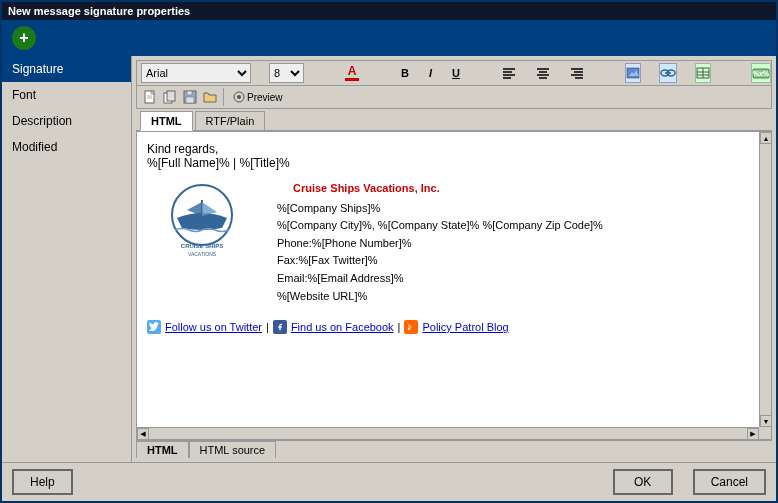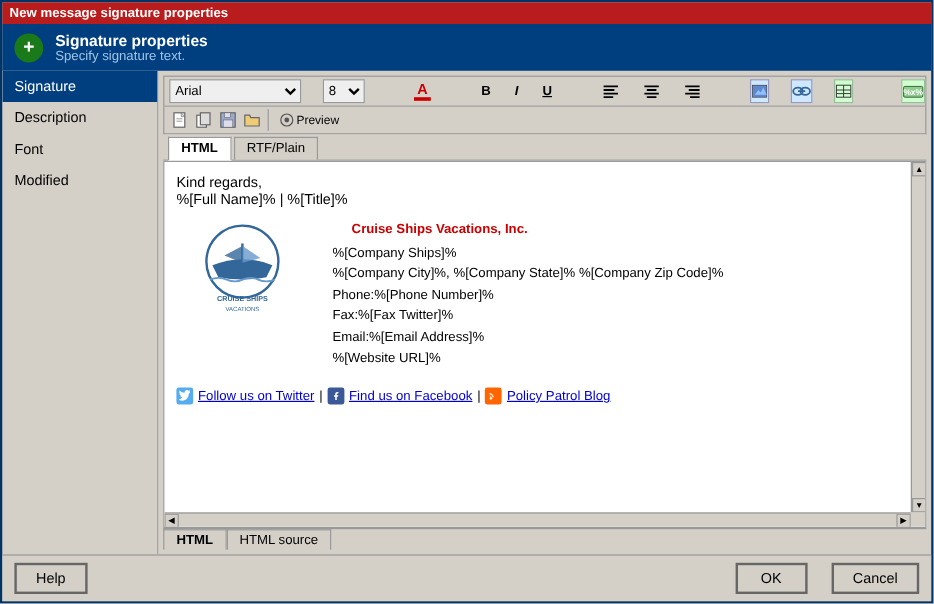--- a/index.html
+++ b/index.html
@@ -15,21 +15,21 @@
     .window {
       width: 778px;
       height: 503px;
       border: 2px solid #003366;
       display: flex;
       flex-direction: column;
       background: #d4d0c8;
     }
 
     .title-bar {
-      background: #b91c1c;
+      background: #0f172a;
       color: white;
       padding: 3px 6px;
       font-size: 11px;
       font-weight: bold;
       flex-shrink: 0;
     }
 
     .header-bar {
       background: #003f7f;
       color: white;
@@ -399,37 +399,33 @@
 <div class="window">
 
   <div class="title-bar">
     <span>New message signature properties</span>
   </div>
 
   <div class="header-bar">
     <div class="header-icon">
       <span>+</span>
     </div>
-    <div class="header-text">
-      <h2>Signature properties</h2>
-      <p>Specify signature text.</p>
-    </div>
   </div>
 
   <div class="main-content">
 
     <div class="sidebar">
       <div class="sidebar-item active">
         <span>Signature</span>
       </div>
       <div class="sidebar-item">
+        <span>Font</span>
+      </div>
+      <div class="sidebar-item">
         <span>Description</span>
-      </div>
-      <div class="sidebar-item">
-        <span>Font</span>
       </div>
       <div class="sidebar-item">
         <span>Modified</span>
       </div>
     </div>
 
     <div class="content-area">
 
       <div class="toolbar">
         <select class="font-select">

